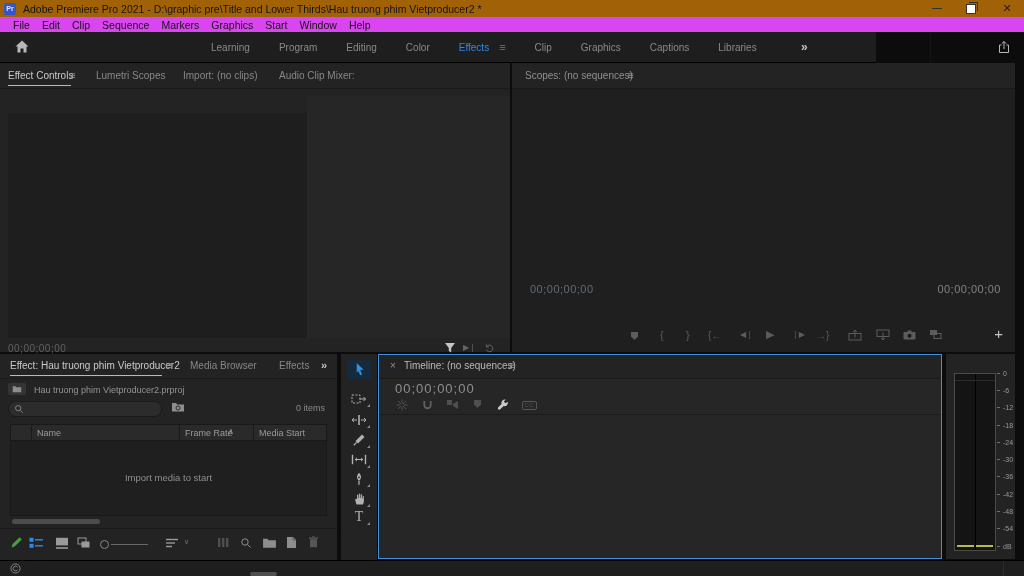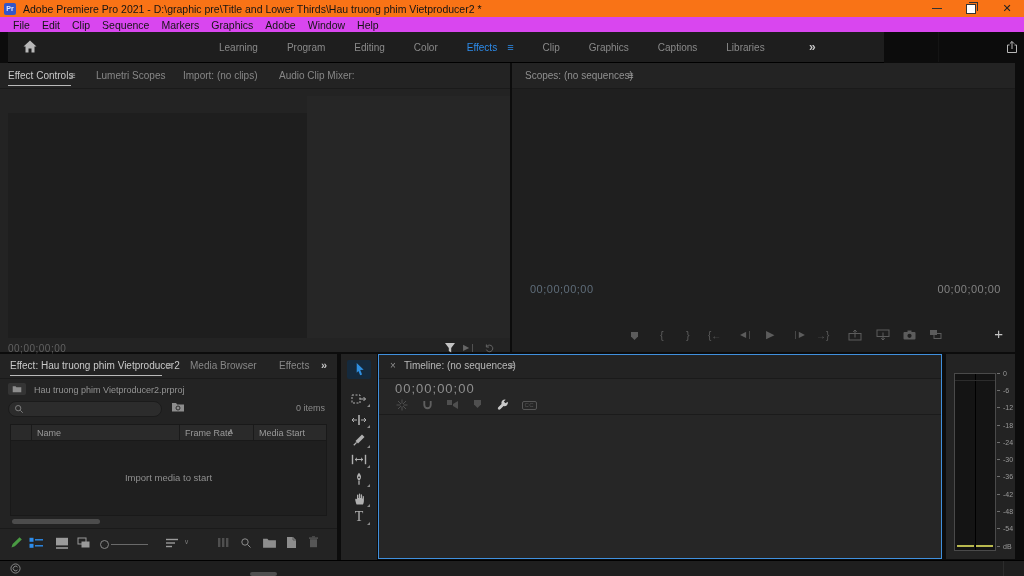--- a/index.html
+++ b/index.html
@@ -3,35 +3,35 @@
 <meta charset="utf-8">
 <style>
   html,body{margin:0;padding:0;background:#2a2a2a}
   #root{position:relative;width:1024px;height:576px;background:#0c0c0c;overflow:hidden;
         font-family:"Liberation Sans",sans-serif;cursor:default}
   .abs{position:absolute}
   .nw{white-space:nowrap}
   svg{display:block}
 
   
-  #titlebar{left:0;top:0;width:1024px;height:17px;background:#f97316;display:flex;align-items:center}
+  #titlebar{left:0;top:0;width:1024px;height:17px;background:#a16207;display:flex;align-items:center}
   .pr-badge{width:12px;height:12px;margin-left:4px;background:#3355c8;color:#e4ebff;font-size:7px;
             font-weight:bold;display:flex;align-items:center;justify-content:center;border-radius:2px}
   .title-text{margin-left:7px;font-size:10.5px;color:#141414}
   .winbtn{position:absolute;top:0;width:30px;height:17px;display:flex;align-items:center;justify-content:center;color:#222}
   .min-glyph{width:10px;height:1px;background:#333}
   .restore-box{width:8px;height:8px;border:1px solid #333;position:relative;background:#fff}
   .restore-box::before{content:"";position:absolute;left:2px;top:-3px;width:8px;height:8px;border:1px solid #333;
         border-bottom:none;border-left:none}
   #menubar{left:0;top:17px;width:1024px;height:15px;background:#d946ef;display:flex;align-items:center;
            font-size:10.5px;color:#141414;padding-left:7px}
   .menu-item{padding:0 6px}
 
   
-  #wsbar{left:8px;top:32px;width:876px;height:30px;background:#1e1e1e;border-bottom:1px solid #000}
+  #wsbar{left:0;top:32px;width:876px;height:30px;background:#1e1e1e;border-bottom:1px solid #000}
   .drag-dots{left:3px;top:39px;width:2px;height:15px;
      background:repeating-linear-gradient(#555 0 1px,transparent 1px 3px)}
   .ws-tabs{left:211px;top:0;height:30px;display:flex;align-items:center;gap:29px;font-size:10px;color:#8a8a8a}
   .ws-tab.active{color:#2d8ceb}
   .ws-ham{color:#2d8ceb;font-size:11px;margin-left:-19px}
   .ws-sep{top:0;width:1px;height:30px;background:#141414}
 
   
   .panel{background:#232323}
   .tabstrip{position:absolute;left:0;top:0;width:100%;border-bottom:1px solid #1a1a1a;background:#232323}
@@ -74,21 +74,21 @@
     </div>
   <div class="winbtn" style="left:992px;font-size:11px">✕</div>
 
   <div id="menubar" class="abs">
     <span class="menu-item">File</span>
     <span class="menu-item">Edit</span>
     <span class="menu-item">Clip</span>
     <span class="menu-item">Sequence</span>
     <span class="menu-item">Markers</span>
     <span class="menu-item">Graphics</span>
-    <span class="menu-item">Adobe</span>
+    <span class="menu-item">Start</span>
     <span class="menu-item">Window</span>
     <span class="menu-item">Help</span>
   </div>
 
   <div id="wsbar" class="abs">
     <div class="drag-dots abs"></div>
     <div class="abs" style="left:14px;top:7px">
       <svg width="16" height="15" viewBox="0 0 16 14">
           <path d="M8 1 14.5 7H12.5V13H9.5V9H6.5V13H3.5V7H1.5Z" fill="#b8b8b8"></path>
         </svg>

